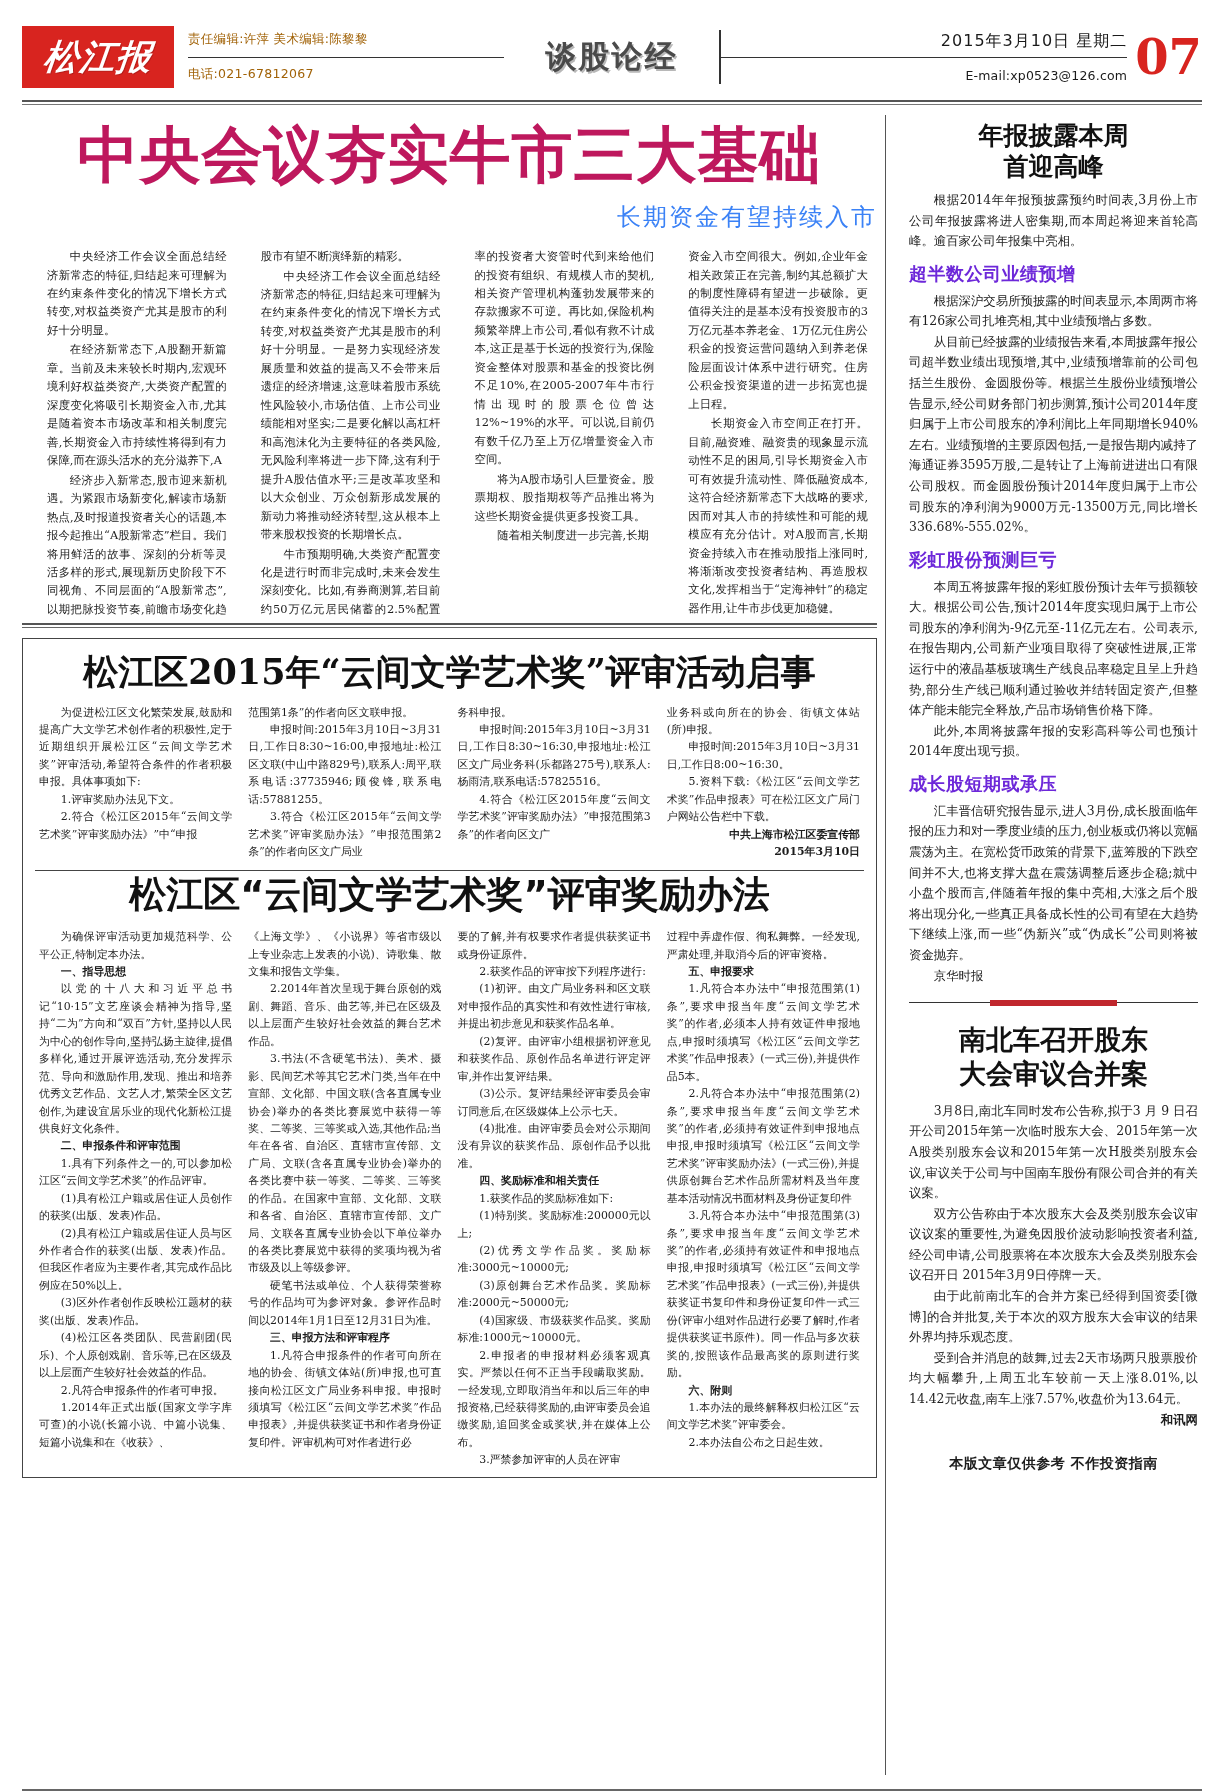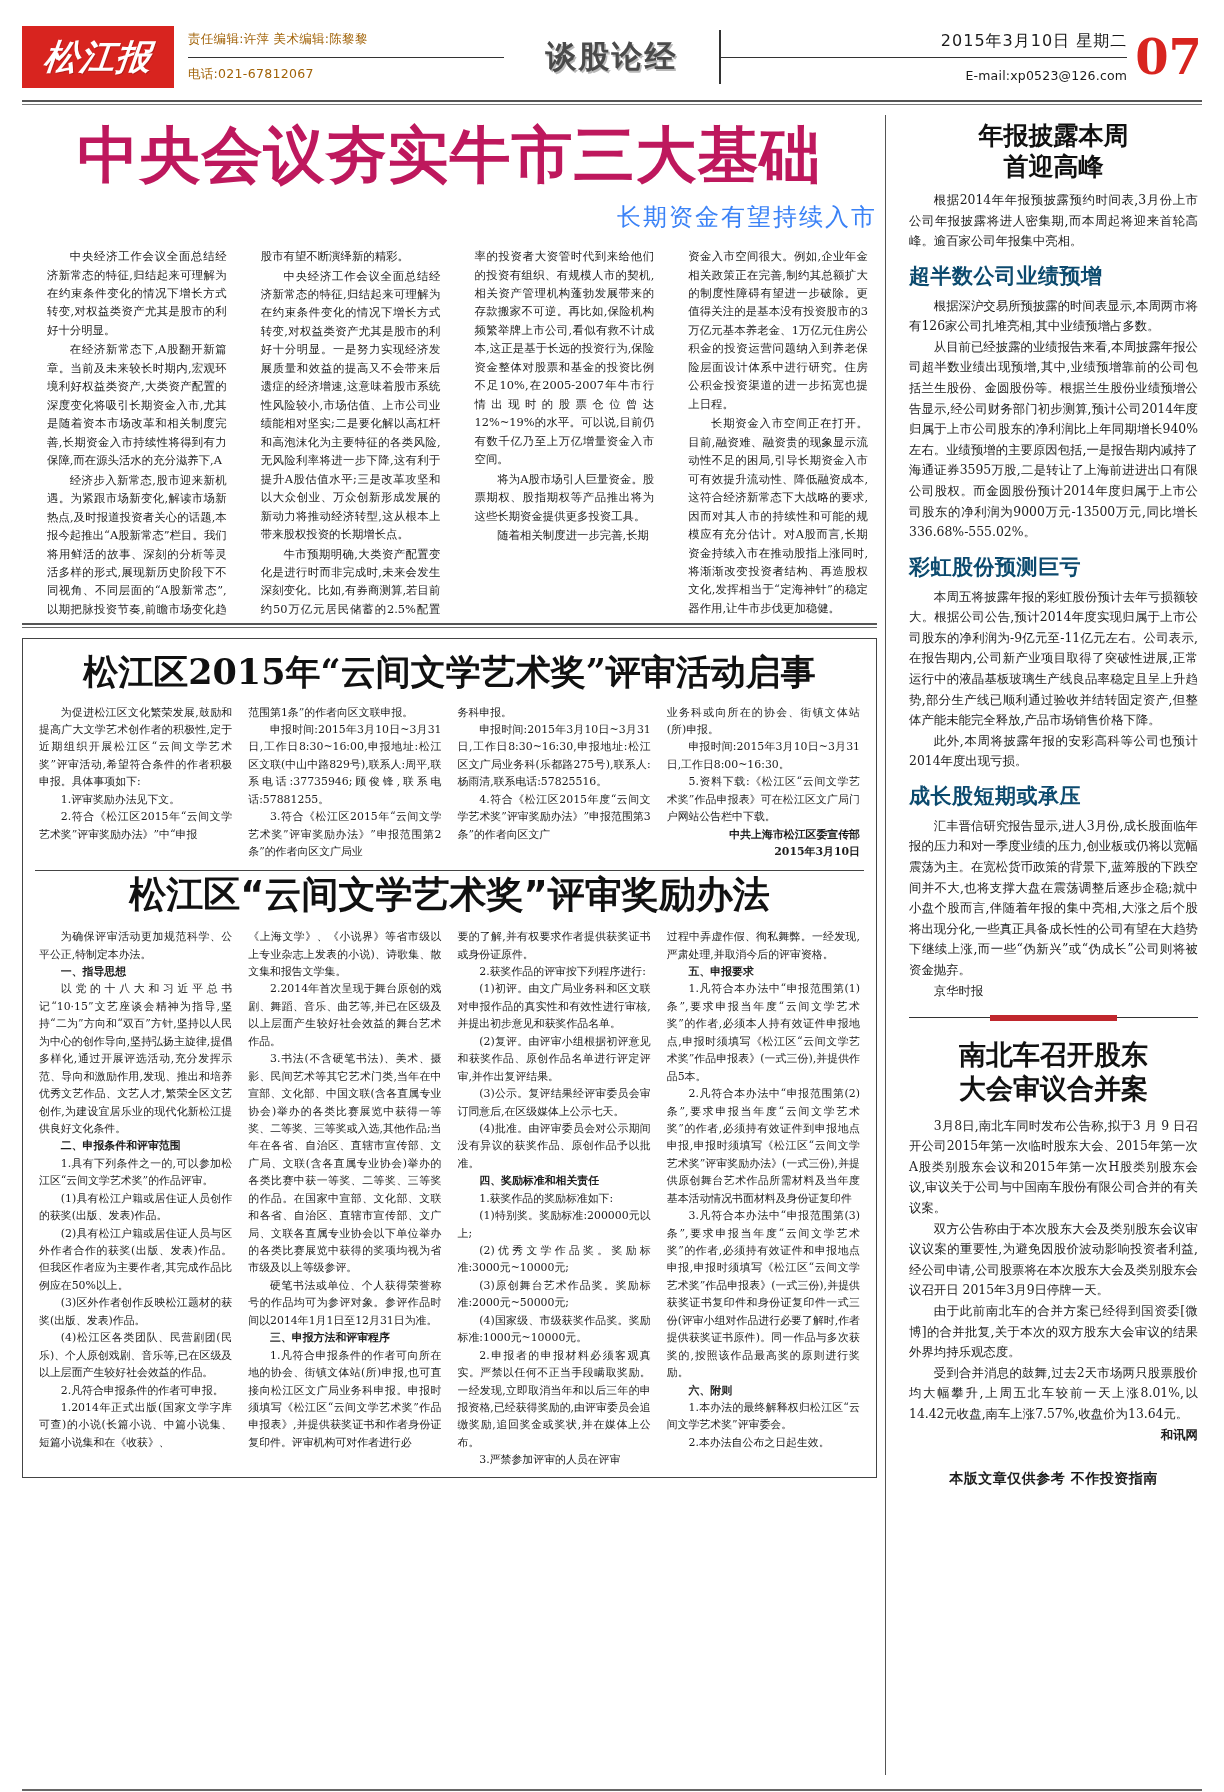--- a/index.html
+++ b/index.html
@@ -215,23 +215,23 @@
     font-family: "DejaVu Serif", "Liberation Serif", serif;
     font-size: 25px;
     font-weight: bold;
     line-height: 1.22;
     color: #111;
     padding: 6px 0 8px 0;
     text-indent: 0;
   }
   .side-sub {
     font-family: "DejaVu Sans", "Liberation Sans", sans-serif;
-    font-size: 21px;
-    font-weight: bold;
-    color: #0c4a6e;
+    font-size: 18px;
+    font-weight: bold;
+    color: #6d28d9;
     padding: 7px 0 2px 0;
     text-indent: 0;
     letter-spacing: .5px;
   }
   .side-src { text-indent: 0; }
   .side-src-b { text-indent: 0; text-align: right; font-weight: bold; }
   .redbar-sep {
     position: relative;
     margin: 16px 0 10px 0;
     border-top: 1.4px solid #333;

